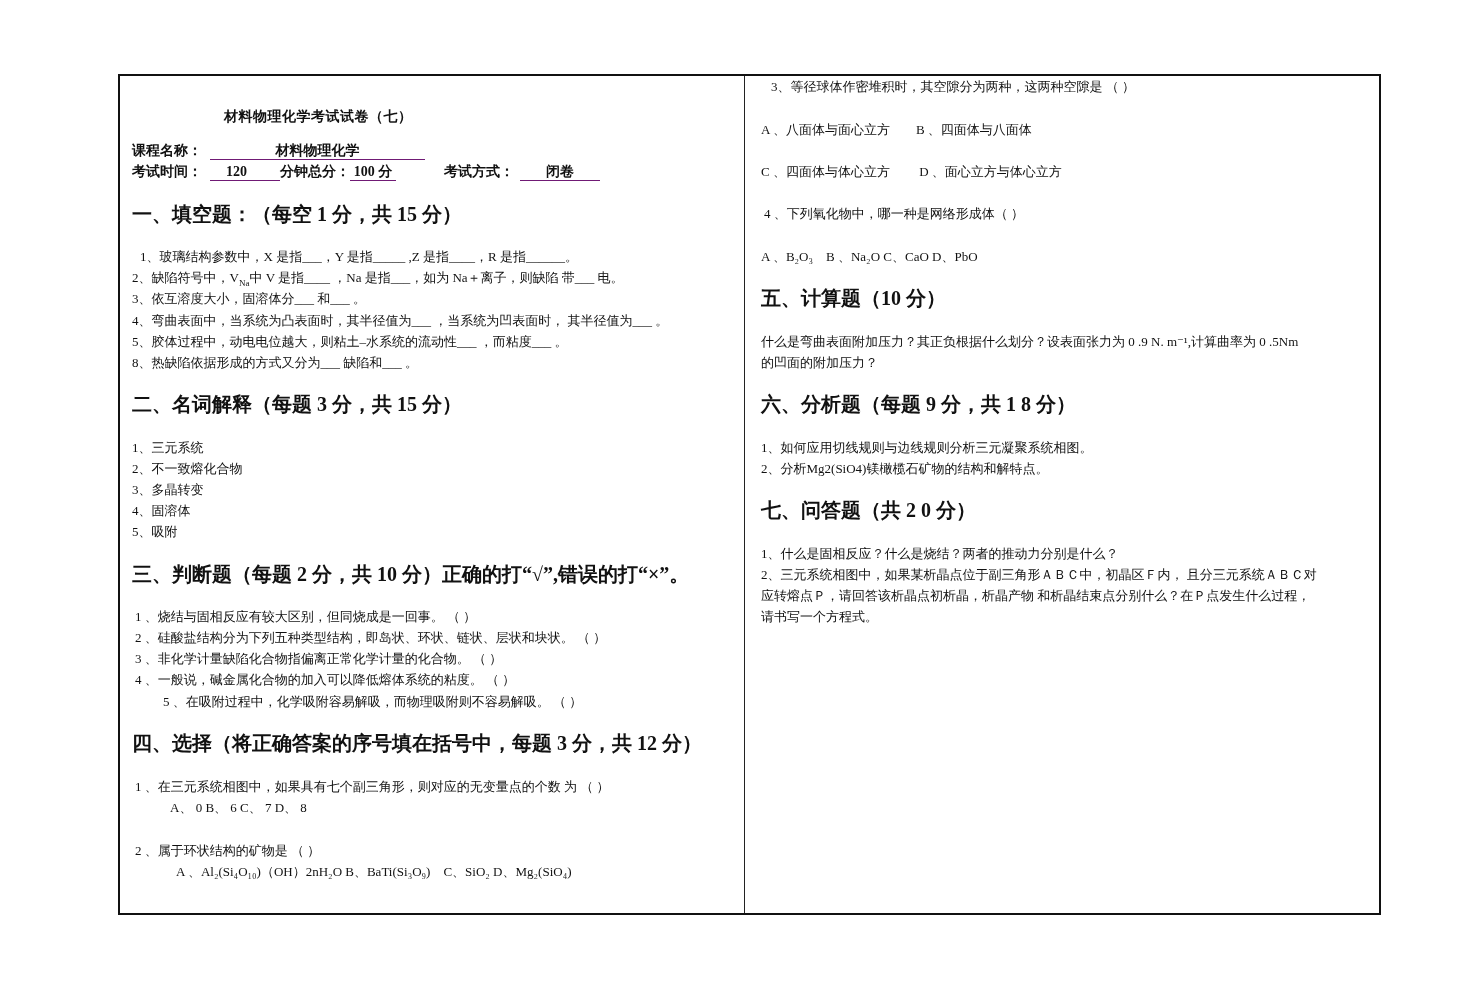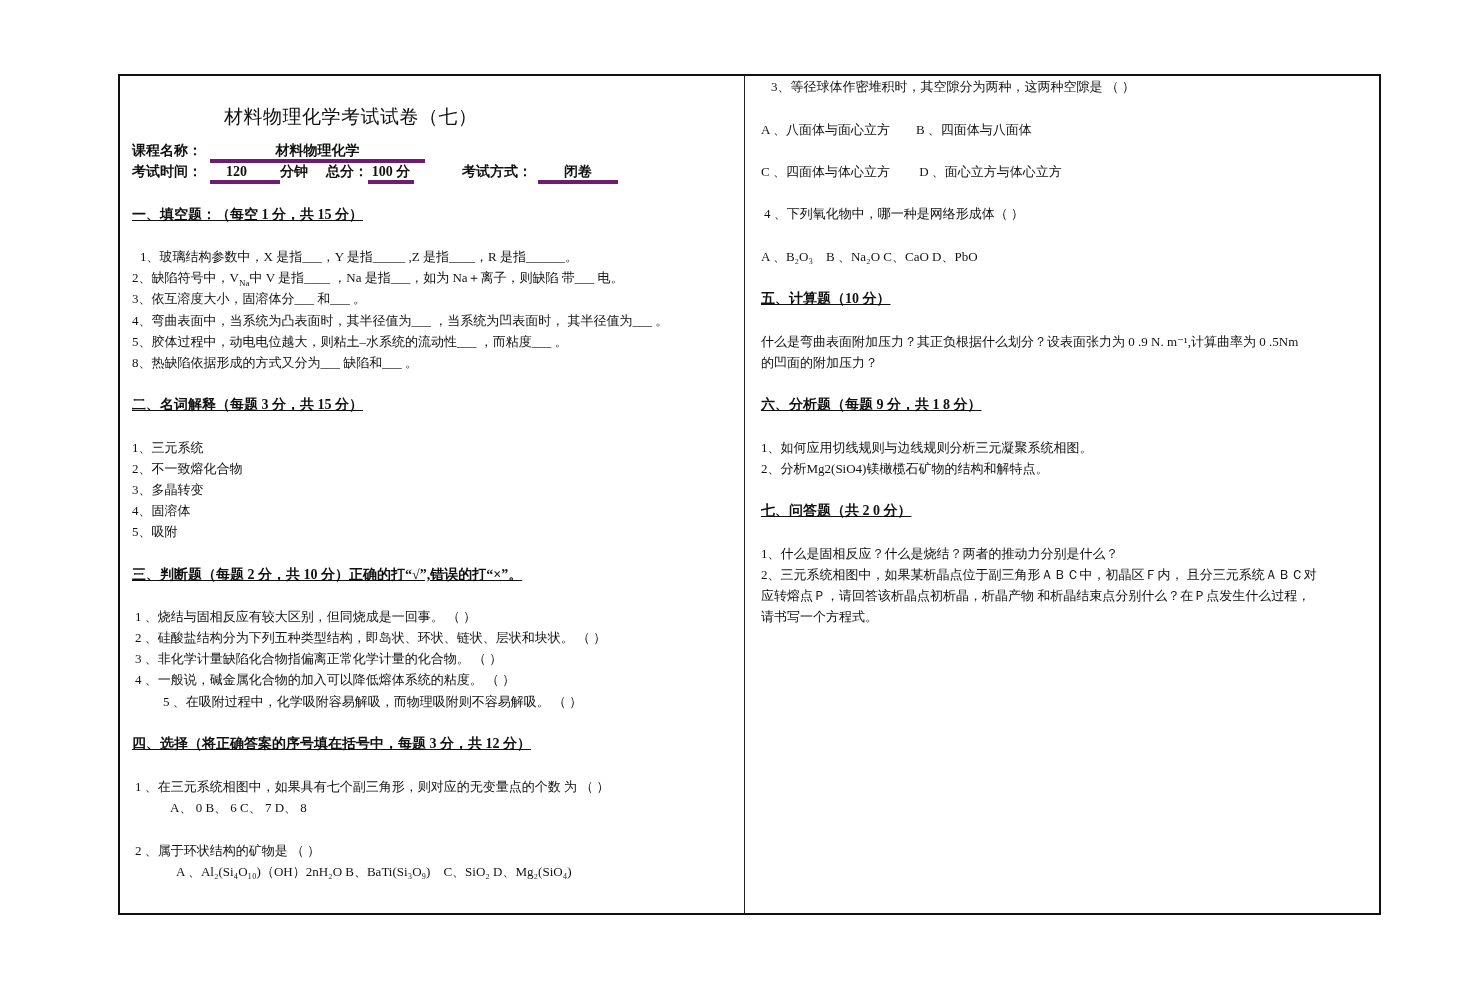--- a/index.html
+++ b/index.html
@@ -6,40 +6,40 @@
   body { width:1474px; height:1001px; position:relative; overflow:hidden;
          font-family:"Liberation Serif","DejaVu Serif",serif; color:#111; }
   .frame { position:absolute; left:118px; top:74px; width:1259px; height:837px;
            border:2px solid #111; box-sizing:content-box; }
   .divider { position:absolute; left:744px; top:76px; width:1px; height:837px; background:#222; }
   .col { position:absolute; top:76px; font-size:13px; line-height:21.2px; }
   .left { left:132px; width:605px; }
   .right { left:761px; width:605px; }
   .line { position:absolute; white-space:nowrap; }
   .bold { font-weight:bold; }
-  .title { font-size:19px; font-weight:normal; letter-spacing:0.5px; }
-  .hdr { font-size:14px; font-weight:bold;text-decoration:underline; }
-  .u { display:inline-block; border-bottom:4px solid #701a75; text-align:center; line-height:16px; }
+  .title { font-size:14px; font-weight:bold; letter-spacing:0.5px; }
+  .hdr { font-size:20px; font-weight:bold; }
+  .u { display:inline-block; border-bottom:1px solid #701a75; text-align:center; line-height:16px; }
   sub, sup { font-size:9px; line-height:0; }
 </style>
 </head>
 <body>
 
 <div class="frame"></div>
 <div class="divider"></div>
 
 <div class="col left">
   <div class="line title" style="left:92px; top:30px;">材料物理化学考试试卷（七）</div>
 
   <div class="line bold" style="left:0; top:64px; font-size:14px;">
     <span>课程名称：</span><span class="u" style="width:215px; margin-left:8px;">材料物理化学</span>
   </div>
 
   <div class="line bold" style="left:0; top:85px; font-size:14px;">
-    <span>考试时间：</span><span class="u" style="width:70px; margin-left:8px; text-align:left; padding-left:16px; box-sizing:border-box;">120</span><span>分钟</span><span style="margin-left:18px;">总分：</span><span class="u" style="width:46px;">100 分</span><span style="margin-left:48px;">考试方式：</span><span class="u" style="width:80px; margin-left:6px;">闭卷</span>
+    <span>考试时间：</span><span class="u" style="width:70px; margin-left:8px; text-align:left; padding-left:16px; box-sizing:border-box;">120</span><span>分钟</span><span style="margin-left:0;">总分：</span><span class="u" style="width:46px;">100 分</span><span style="margin-left:48px;">考试方式：</span><span class="u" style="width:80px; margin-left:6px;">闭卷</span>
   </div>
 
   <div class="line hdr" style="left:0; top:128px;">一、填空题：（每空 1 分，共 15 分）</div>
   <div class="line" style="left:8px; top:170px;">1、玻璃结构参数中，X 是指___，Y 是指_____ ,Z 是指____，R 是指______。</div>
   <div class="line" style="left:0; top:191px;"><span>2、缺陷符号中，V</span><sub>Na</sub><span>中 V 是指____ ，Na 是指___，如为 Na＋离子，则缺陷 带___ 电。</span></div>
   <div class="line" style="left:0; top:212px;">3、依互溶度大小，固溶体分___ 和___ 。</div>
   <div class="line" style="left:0; top:234px;">4、弯曲表面中，当系统为凸表面时，其半径值为___ ，当系统为凹表面时， 其半径值为___ 。</div>
   <div class="line" style="left:0; top:255px;">5、胶体过程中，动电电位越大，则粘土–水系统的流动性___ ，而粘度___ 。</div>
   <div class="line" style="left:0; top:276px;">8、热缺陷依据形成的方式又分为___ 缺陷和___ 。</div>
 

